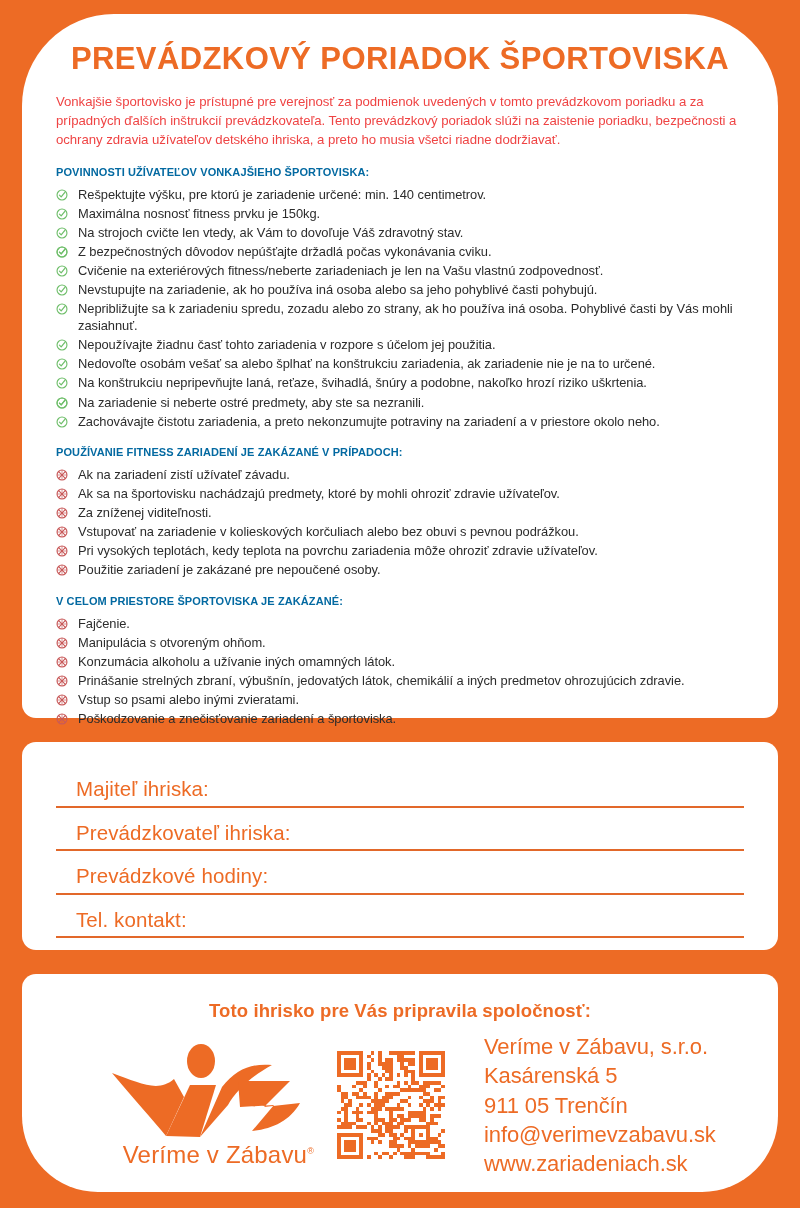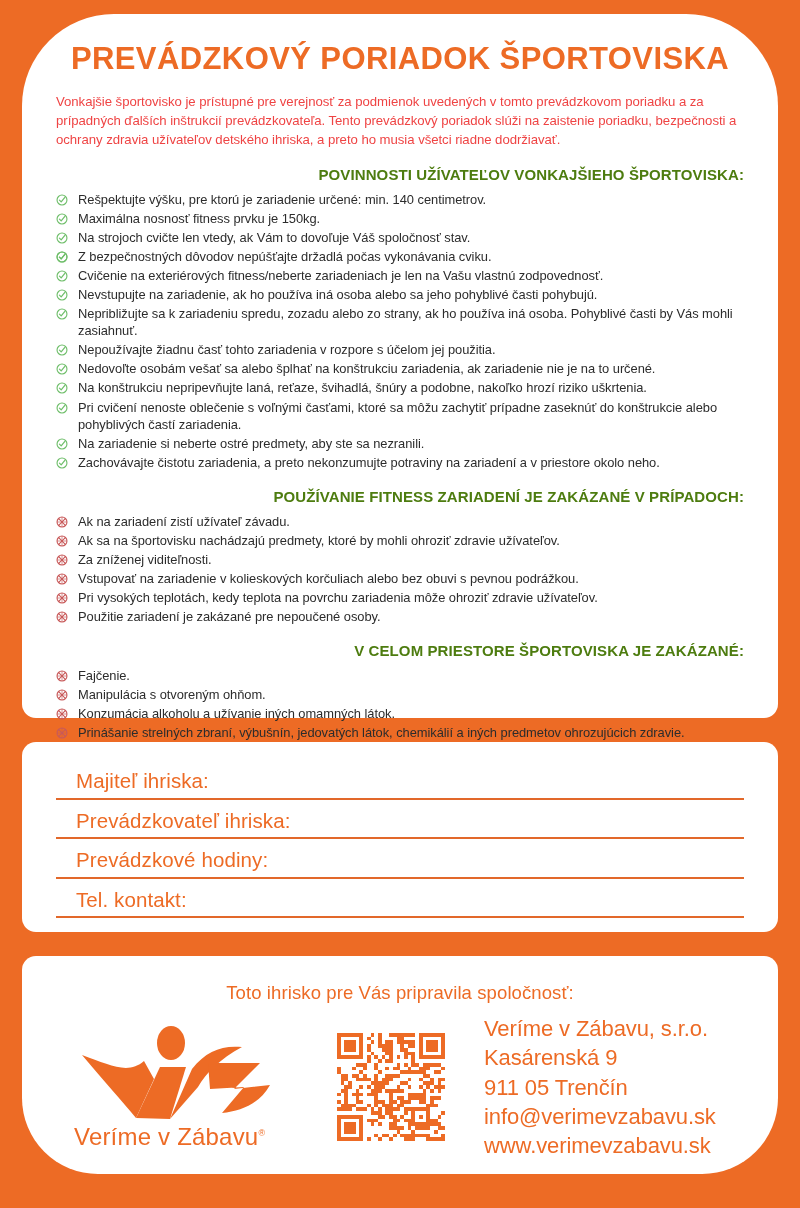--- a/index.html
+++ b/index.html
@@ -69,26 +69,25 @@
   .intro {
     color: #ef4444;
     font-size: 13.2px;
     line-height: 1.45;
     margin: 0 0 4px 0;
     letter-spacing: -0.05px;
   }
 
   
   .section-heading {
-    color: #4d7c0f;
-    font-size: 15px;
+    color: #0369a1;
+    font-size: 11px;
     font-weight: bold;
     letter-spacing: 0.1px;
     margin: 16px 0 8px 0;
-    text-align: right;
   }
 
   
   ul.rules {
     list-style: none;
     margin: 0;
     padding: 0;
   }
   ul.rules li {
     position: relative;
@@ -104,55 +103,56 @@
     left: 0;
     top: 2px;
     width: 12px;
     height: 12px;
     display: inline-block;
   }
 
   
   .form-row {
     margin-bottom: 2px;
+    margin-top: 8px;
   }
   .form-label {
     color: #ED6B25;
     font-size: 20.5px;
     line-height: 1.0;
     padding: 7px 0 6px 20px;
     display: block;
     letter-spacing: 0.1px;
   }
   .form-line {
     height: 2px;
     background: #E2682A;
     width: 100%;
     margin-bottom: 4px;
   }
 
   
   .footer-title {
     color: #ED6B25;
     font-size: 18.5px;
-    font-weight: normal;
+    font-weight: bold;
     text-align: center;
     margin: 6px 0 10px 0;
     letter-spacing: 0.1px;
   }
   .footer-body {
     display: flex;
     align-items: center;
     justify-content: space-between;
     padding: 0 14px 0 22px;
   }
   .logo-block {
     width: 240px;
     flex: 0 0 auto;
-    text-align: left;
+    text-align: right;
   }
   .logo-wordmark {
     color: #ED6B25;
     font-size: 24px;
     margin-top: -4px;
     letter-spacing: 0.2px;
     position: relative;
     display: inline-block;
   }
   .logo-wordmark sup {
@@ -195,21 +195,21 @@
                 <circle cx="8" cy="8" r="6.6" fill="none" stroke="#6FBE6A" stroke-width="1.5"></circle>
                 <path d="M4.6 8.2 L6.9 10.6 L11.5 4.7" fill="none" stroke="#6FBE6A" stroke-width="1.6" stroke-linecap="round" stroke-linejoin="round"></path>
               </svg></span><span>Rešpektujte výšku, pre ktorú je zariadenie určené: min. 140 centimetrov.</span></li>
           <li><span class="bullet-ico"><svg viewBox="0 0 16 16" width="12" height="12">
                 <circle cx="8" cy="8" r="6.6" fill="none" stroke="#6FBE6A" stroke-width="1.5"></circle>
                 <path d="M4.6 8.2 L6.9 10.6 L11.5 4.7" fill="none" stroke="#6FBE6A" stroke-width="1.6" stroke-linecap="round" stroke-linejoin="round"></path>
               </svg></span><span>Maximálna nosnosť fitness prvku je 150kg.</span></li>
           <li><span class="bullet-ico"><svg viewBox="0 0 16 16" width="12" height="12">
                 <circle cx="8" cy="8" r="6.6" fill="none" stroke="#6FBE6A" stroke-width="1.5"></circle>
                 <path d="M4.6 8.2 L6.9 10.6 L11.5 4.7" fill="none" stroke="#6FBE6A" stroke-width="1.6" stroke-linecap="round" stroke-linejoin="round"></path>
-              </svg></span><span>Na strojoch cvičte len vtedy, ak Vám to dovoľuje Váš spoločnosť stav.</span></li>
+              </svg></span><span>Na strojoch cvičte len vtedy, ak Vám to dovoľuje Váš zdravotný stav.</span></li>
           <li><span class="bullet-ico"><svg viewBox="0 0 16 16" width="12" height="12">
                 <circle cx="8" cy="8" r="6.6" fill="none" stroke="#6FBE6A" stroke-width="1.5"></circle>
                 <path d="M4.6 8.2 L6.9 10.6 L11.5 4.7" fill="none" stroke="#6FBE6A" stroke-width="1.6" stroke-linecap="round" stroke-linejoin="round"></path>
               </svg></span></li>
           <li><span class="bullet-ico"><svg viewBox="0 0 16 16" width="12" height="12">
                 <circle cx="8" cy="8" r="6.6" fill="none" stroke="#6FBE6A" stroke-width="1.5"></circle>
                 <path d="M4.6 8.2 L6.9 10.6 L11.5 4.7" fill="none" stroke="#6FBE6A" stroke-width="1.6" stroke-linecap="round" stroke-linejoin="round"></path>
               </svg></span><span>Z bezpečnostných dôvodov nepúšťajte držadlá počas vykonávania cviku.</span></li>
           <li><span class="bullet-ico"><svg viewBox="0 0 16 16" width="12" height="12">
                 <circle cx="8" cy="8" r="6.6" fill="none" stroke="#6FBE6A" stroke-width="1.5"></circle>
@@ -231,21 +231,21 @@
                 <circle cx="8" cy="8" r="6.6" fill="none" stroke="#6FBE6A" stroke-width="1.5"></circle>
                 <path d="M4.6 8.2 L6.9 10.6 L11.5 4.7" fill="none" stroke="#6FBE6A" stroke-width="1.6" stroke-linecap="round" stroke-linejoin="round"></path>
               </svg></span><span>Nedovoľte osobám vešať sa alebo šplhať na konštrukciu zariadenia, ak zariadenie nie je na to určené.</span></li>
           <li><span class="bullet-ico"><svg viewBox="0 0 16 16" width="12" height="12">
                 <circle cx="8" cy="8" r="6.6" fill="none" stroke="#6FBE6A" stroke-width="1.5"></circle>
                 <path d="M4.6 8.2 L6.9 10.6 L11.5 4.7" fill="none" stroke="#6FBE6A" stroke-width="1.6" stroke-linecap="round" stroke-linejoin="round"></path>
               </svg></span><span>Na konštrukciu nepripevňujte laná, reťaze, švihadlá, šnúry a podobne, nakoľko hrozí riziko uškrtenia.</span></li>
           <li><span class="bullet-ico"><svg viewBox="0 0 16 16" width="12" height="12">
                 <circle cx="8" cy="8" r="6.6" fill="none" stroke="#6FBE6A" stroke-width="1.5"></circle>
                 <path d="M4.6 8.2 L6.9 10.6 L11.5 4.7" fill="none" stroke="#6FBE6A" stroke-width="1.6" stroke-linecap="round" stroke-linejoin="round"></path>
-              </svg></span><span>Pri cvičení nenoste oblečenie s voľnými časťami, ktoré sa môžu zachytiť prípadne zaseknúť do konštrukcie alebo pohyblivých častí zariadenia.</span></li>
+              </svg></span></li>
           <li><span class="bullet-ico"><svg viewBox="0 0 16 16" width="12" height="12">
                 <circle cx="8" cy="8" r="6.6" fill="none" stroke="#6FBE6A" stroke-width="1.5"></circle>
                 <path d="M4.6 8.2 L6.9 10.6 L11.5 4.7" fill="none" stroke="#6FBE6A" stroke-width="1.6" stroke-linecap="round" stroke-linejoin="round"></path>
               </svg></span><span>Na zariadenie si neberte ostré predmety, aby ste sa nezranili.</span></li>
           <li><span class="bullet-ico"><svg viewBox="0 0 16 16" width="12" height="12">
                 <circle cx="8" cy="8" r="6.6" fill="none" stroke="#6FBE6A" stroke-width="1.5"></circle>
                 <path d="M4.6 8.2 L6.9 10.6 L11.5 4.7" fill="none" stroke="#6FBE6A" stroke-width="1.6" stroke-linecap="round" stroke-linejoin="round"></path>
               </svg></span><span>Zachovávajte čistotu zariadenia, a preto nekonzumujte potraviny na zariadení a v priestore okolo neho.</span></li>
         </ul>
         <div class="section-heading">POUŽÍVANIE FITNESS ZARIADENÍ JE ZAKÁZANÉ V PRÍPADOCH:</div>
@@ -781,22 +781,22 @@
               <rect x="25" y="28" width="1" height="1"></rect>
               <rect x="26" y="28" width="1" height="1"></rect>
               <rect x="27" y="28" width="1" height="1"></rect>
               <rect x="28" y="28" width="1" height="1"></rect>
             </g>
         </svg>
       </div>
 
       <div class="contact-block">
         <div class="contact-line">Veríme v Zábavu, s.r.o.</div>
-        <div class="contact-line">Kasárenská 9</div>
+        <div class="contact-line">Kasárenská 5</div>
         <div class="contact-line">911 05 Trenčín</div>
         <div class="contact-line">info@verimevzabavu.sk</div>
-        <div class="contact-line">www.verimevzabavu.sk</div>
+        <div class="contact-line">www.zariadeniach.sk</div>
       </div>
 
     </div>
   </div>
 
 </div>
 
 </body></html>

